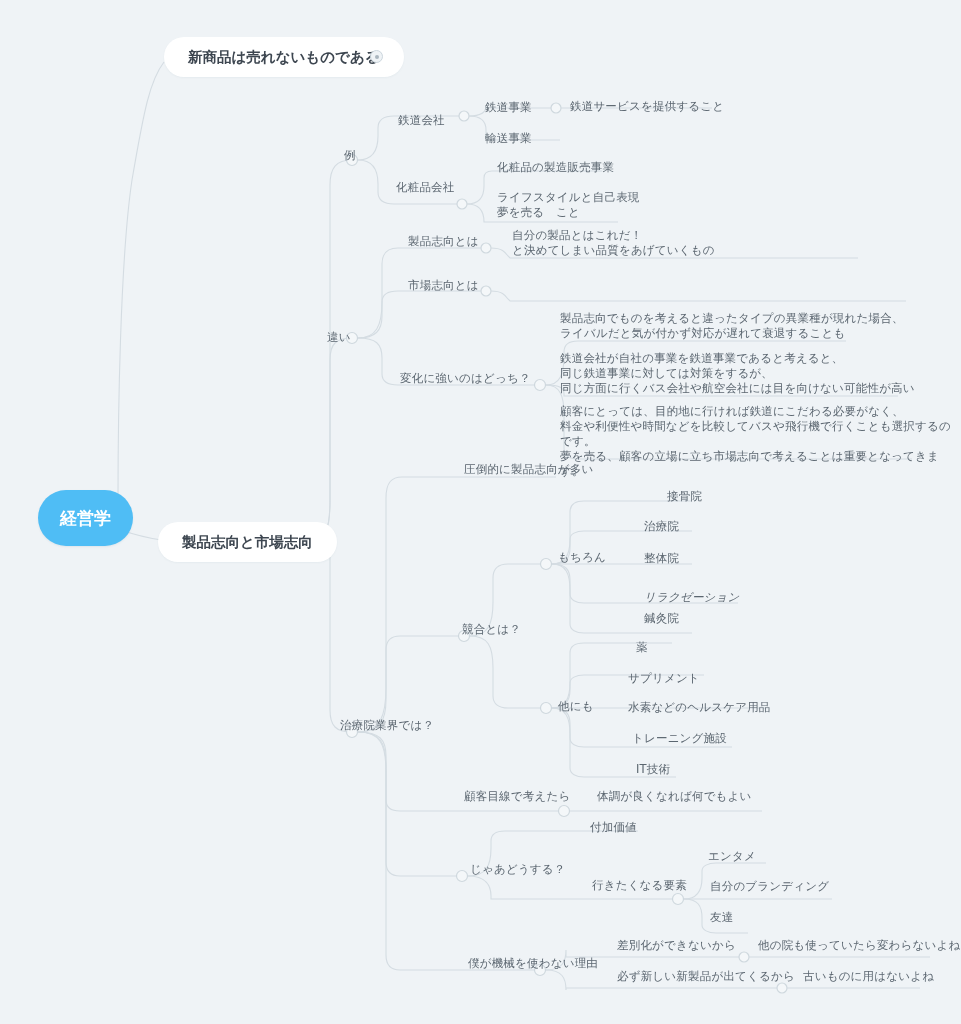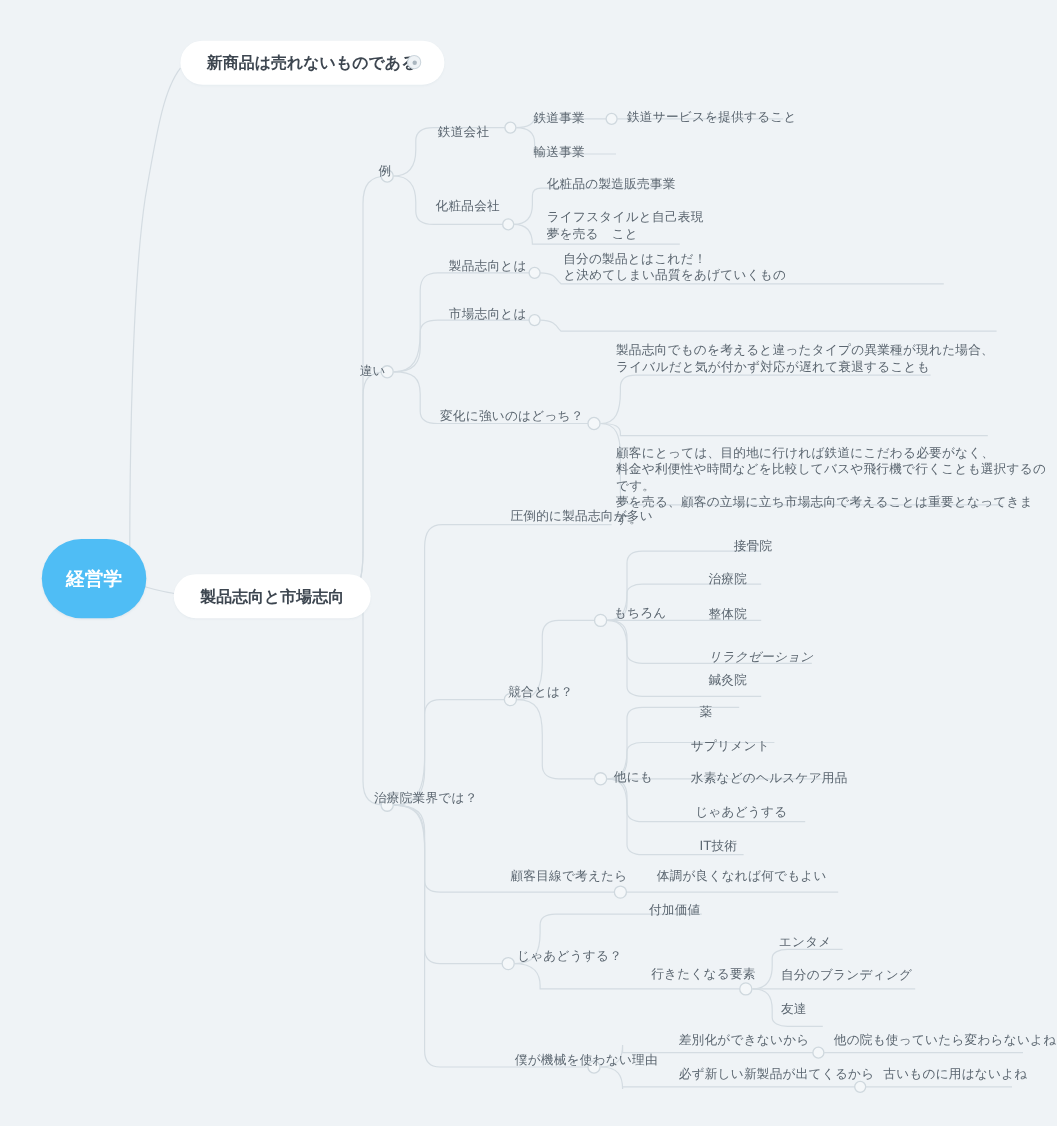--- a/index.html
+++ b/index.html
@@ -59,21 +59,21 @@
     justify-content: center;
     border-radius: 999px;
     font-weight: bold;
     white-space: nowrap;
   }
   .pill-root {
     background: #4fbdf5;
     color: #ffffff;
     font-size: 17px;
     padding: 0 22px;
-    height: 72px;
+    height: 56px;
     box-shadow: 0 1px 2px rgba(80,120,150,0.10);
   }
   .pill-white {
     background: #ffffff;
     color: #3d4650;
     font-size: 14.5px;
     padding: 0 24px;
     height: 40px;
     box-shadow: 0 1px 2px rgba(120,140,160,0.07);
   }
@@ -228,20 +228,23 @@
 
   <div class="node-label" style="left:408px; top:234px;">製品志向とは</div>
   <div class="node-label multiline" style="left:512px; top:228px;">自分の製品とはこれだ！
 と決めてしまい品質をあげていくもの</div>
 
   <div class="node-label" style="left:408px; top:278px;">市場志向とは</div>
 
   <div class="node-label" style="left:400px; top:371px;">変化に強いのはどっち？</div>
   <div class="node-label multiline" style="left:560px; top:311px;">製品志向でものを考えると違ったタイプの異業種が現れた場合、
 ライバルだと気が付かず対応が遅れて衰退することも</div>
+  <div class="node-label multiline" style="left:560px; top:351px;">鉄道会社が自社の事業を鉄道事業であると考えると、
+同じ鉄道事業に対しては対策をするが、
+同じ方面に行くバス会社や航空会社には目を向けない可能性が高い</div>
   <div class="node-label multiline" style="left:560px; top:404px;">顧客にとっては、目的地に行ければ鉄道にこだわる必要がなく、
 料金や利便性や時間などを比較してバスや飛行機で行くことも選択するのです。
 夢を売る、顧客の立場に立ち市場志向で考えることは重要となってきます。</div>
 
   <div class="node-label" style="left:340px; top:718px;">治療院業界では？</div>
 
   <div class="node-label" style="left:464px; top:462px;">圧倒的に製品志向が多い</div>
 
   <div class="node-label" style="left:462px; top:622px;">競合とは？</div>
 
@@ -249,21 +252,21 @@
   <div class="node-label" style="left:644px; top:489px;margin-left:23px;">接骨院</div>
   <div class="node-label" style="left:644px; top:519px;">治療院</div>
   <div class="node-label" style="left:644px; top:551px;">整体院</div>
   <div class="node-label" style="left:644px; top:590px;font-style:italic;">リラクゼーション</div>
   <div class="node-label" style="left:644px; top:611px;">鍼灸院</div>
 
   <div class="node-label" style="left:558px; top:699px;">他にも</div>
   <div class="node-label" style="left:636px; top:640px;">薬</div>
   <div class="node-label" style="left:628px; top:671px;">サプリメント</div>
   <div class="node-label" style="left:628px; top:700px;">水素などのヘルスケア用品</div>
-  <div class="node-label" style="left:632px; top:731px;">じゃあどうする</div>
+  <div class="node-label" style="left:632px; top:731px;">トレーニング施設</div>
   <div class="node-label" style="left:636px; top:762px;">IT技術</div>
 
   <div class="node-label" style="left:464px; top:789px;">顧客目線で考えたら</div>
   <div class="node-label" style="left:597px; top:789px;">体調が良くなれば何でもよい</div>
 
   <div class="node-label" style="left:470px; top:862px;">じゃあどうする？</div>
   <div class="node-label" style="left:590px; top:820px;">付加価値</div>
   <div class="node-label" style="left:592px; top:878px;">行きたくなる要素</div>
   <div class="node-label" style="left:708px; top:849px;">エンタメ</div>
   <div class="node-label" style="left:710px; top:879px;">自分のブランディング</div>

